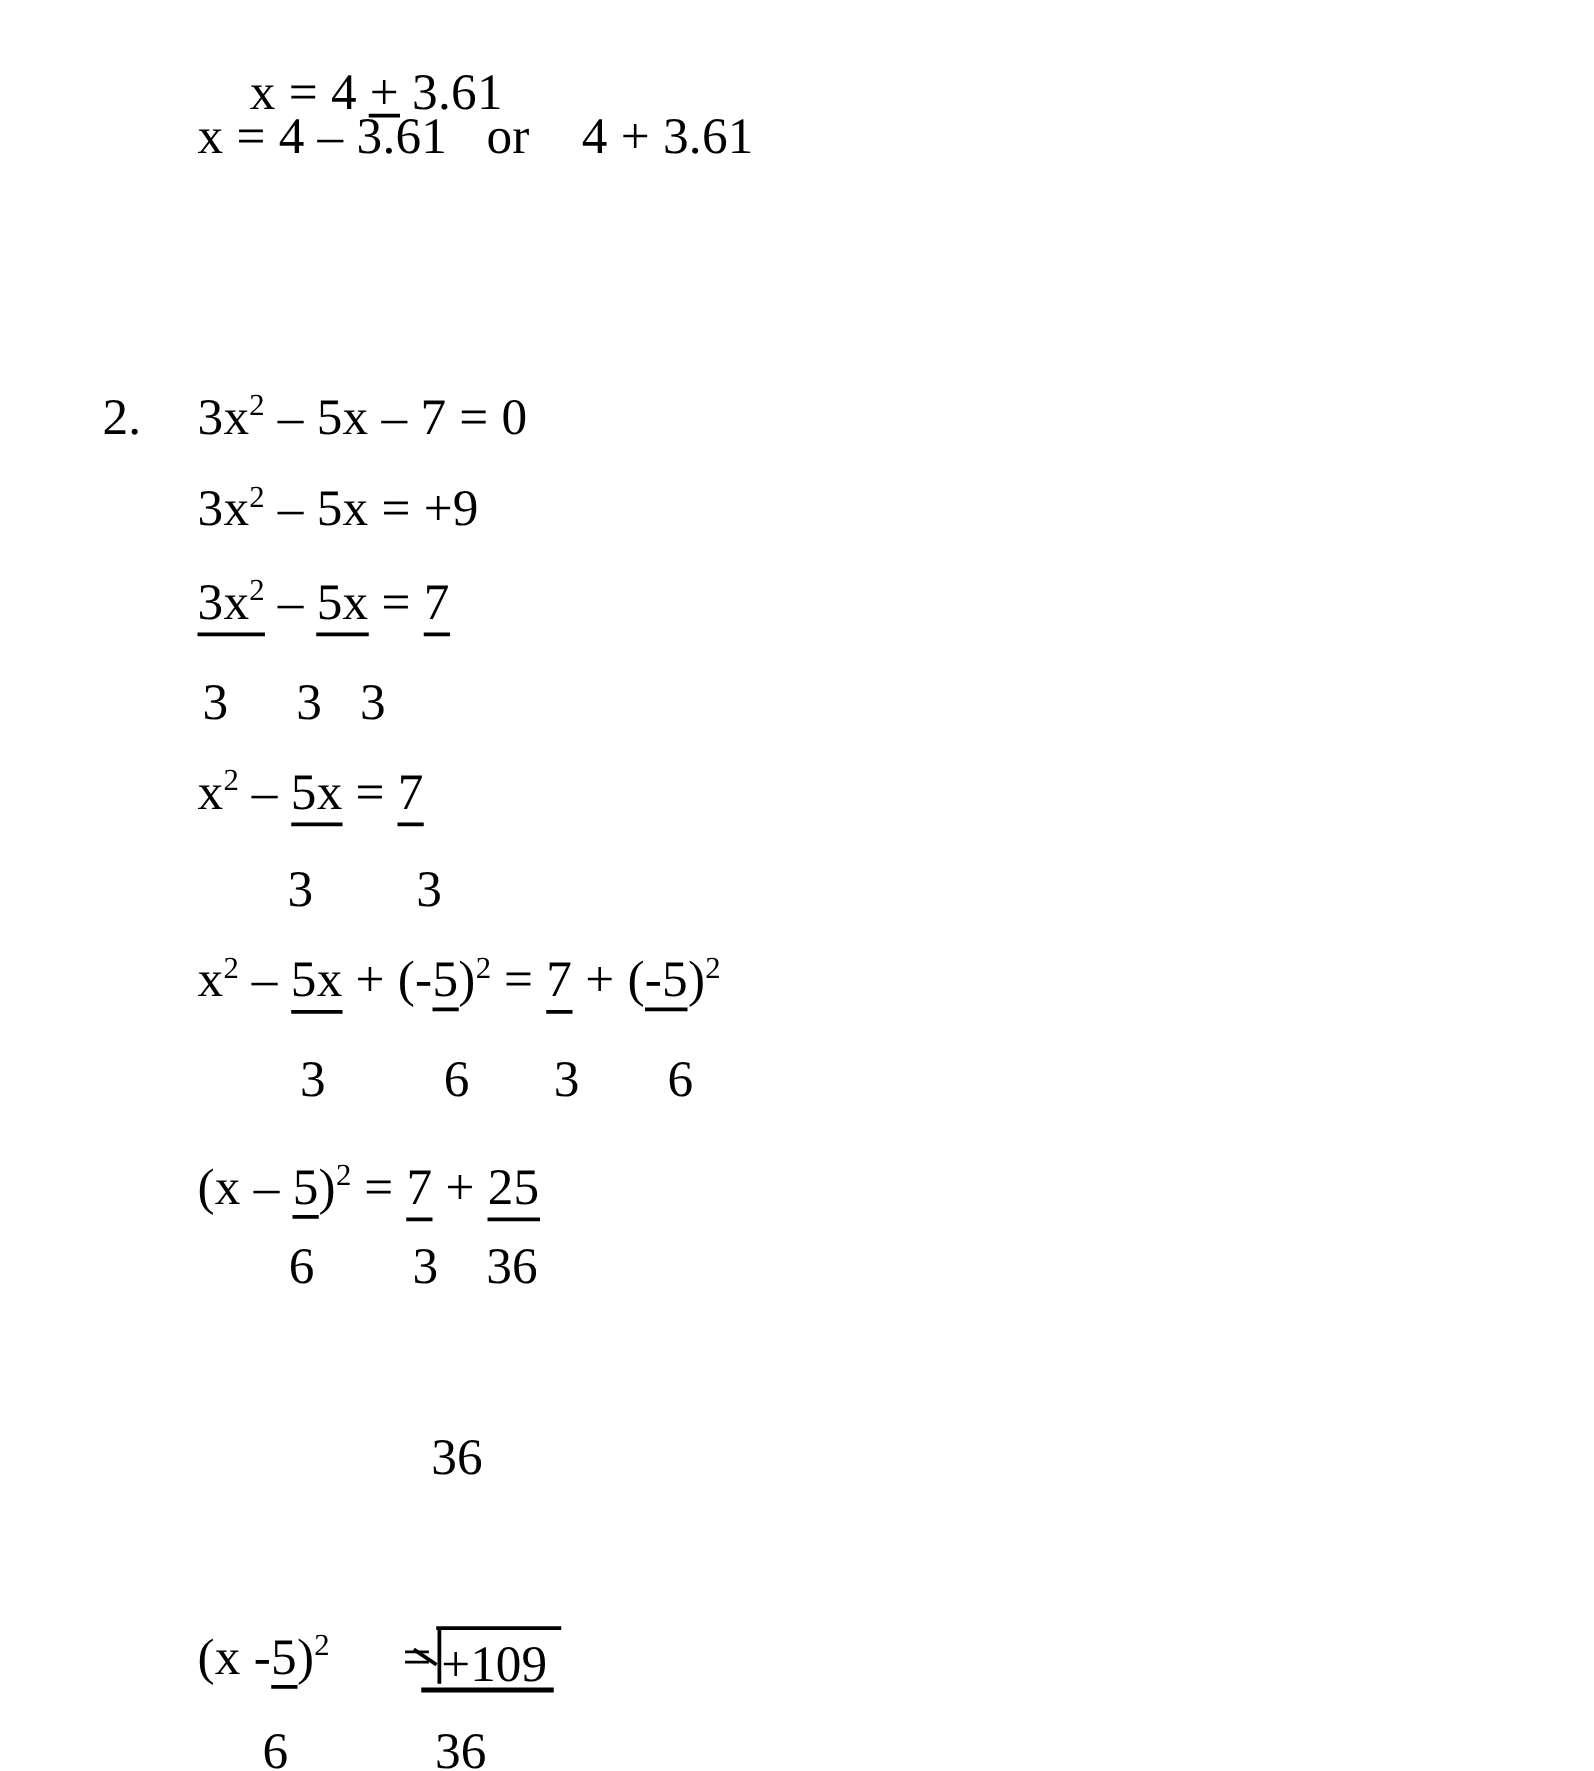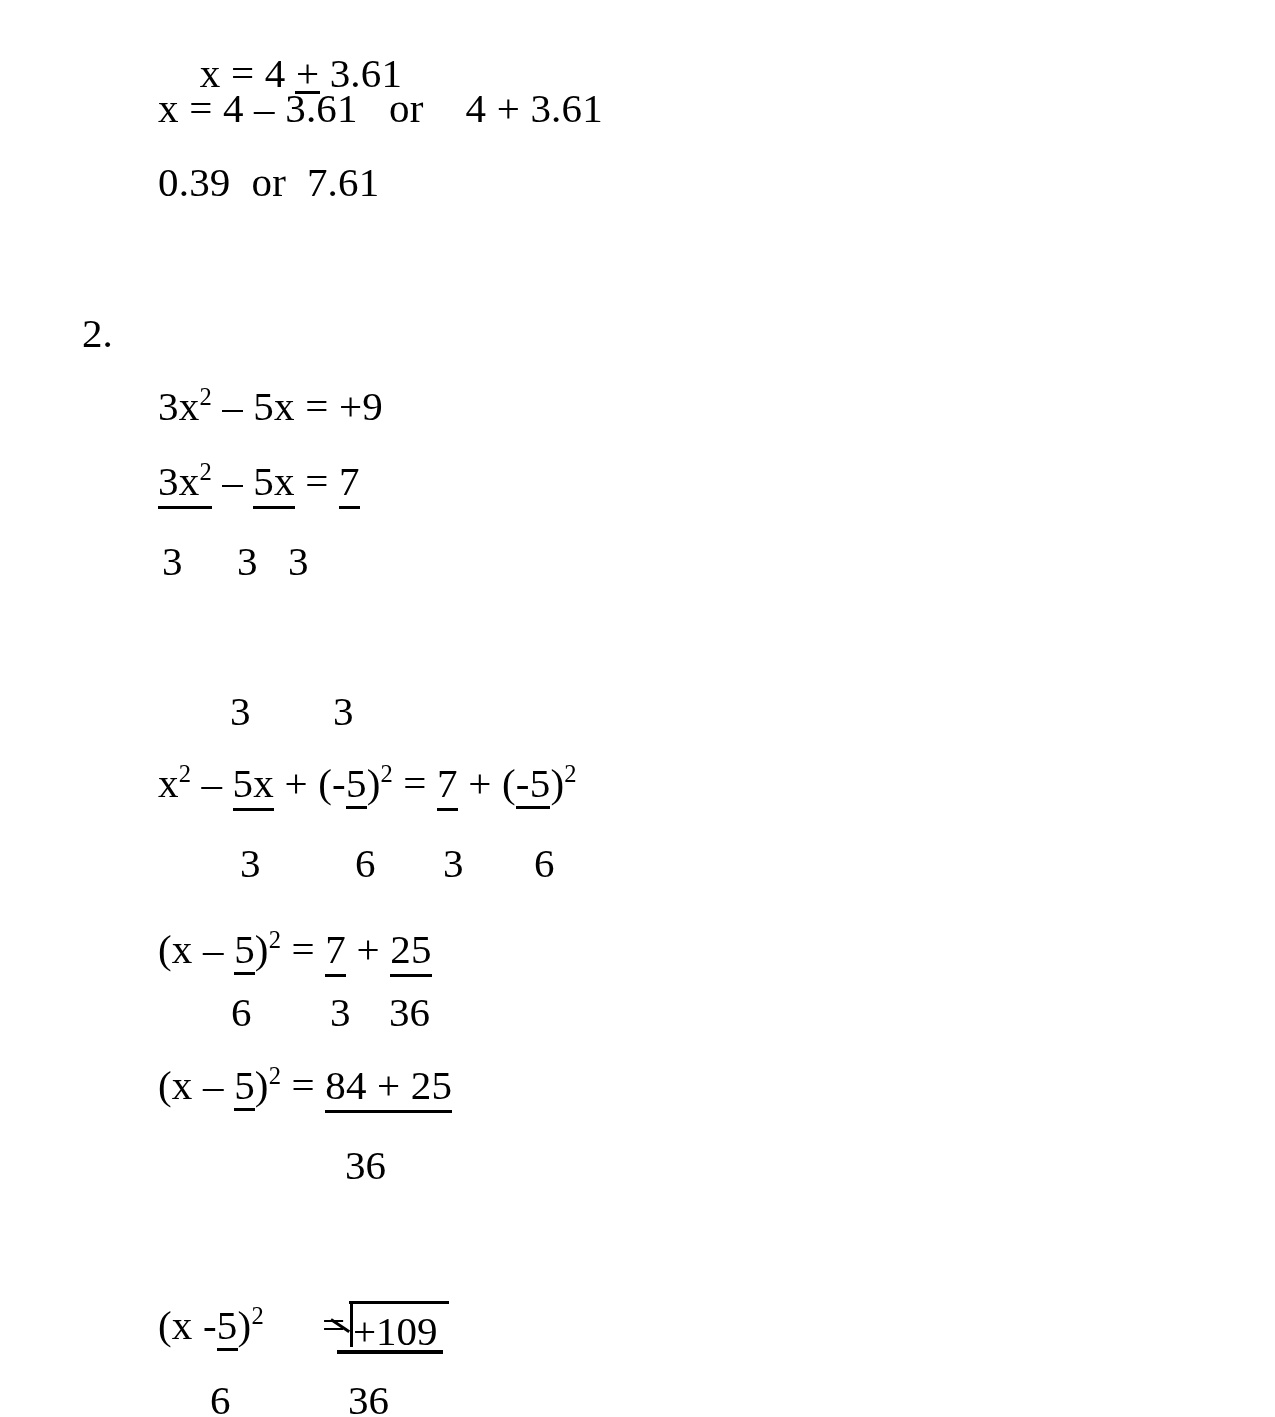--- a/index.html
+++ b/index.html
@@ -150,51 +150,51 @@
 <body>
 
 <div class="sheet">
 
   <div class="mline" style="left:158px; top:12px;">
     <span>x = 4 </span><span class="pm"><span>+</span></span><span> 3.61</span>
   </div>
 
   <div class="mline" style="left:158px; top:88px;"><span>x = 4 – 3.61   or    4 + 3.61</span></div>
 
-  <div class="mline" style="left:158px; top:162px;"><span>0.39  or  7.61</span></div>
 
   <div class="itemno" style="left:82px; top:313px;"><span>2.</span></div>
 
+  <div class="mline" style="left:158px; top:313px;"><span>3x</span><sup class="exp">2</sup><span> – 5x – 7 = 0</span></div>
 
   <div class="mline" style="left:158px; top:386px;"><span>3x</span><sup class="exp">2</sup><span> – 5x = +9</span></div>
 
   <div class="mline" style="left:158px; top:461px;"><span class="num"><span>3x</span><sup class="exp">2</sup></span><span> – </span><span class="num"><span>5x</span></span><span> = </span><span class="num"><span>7</span></span></div>
 
   <div class="denline" style="left:162px; top:541px;"><span>3</span></div>
   <div class="denline" style="left:237px; top:541px;"><span>3</span></div>
   <div class="denline" style="left:288px; top:541px;"><span>3</span></div>
 
+  <div class="mline" style="left:158px; top:613px;"><span>x</span><sup class="exp">2</sup><span> – </span><span class="num"><span>5x</span></span><span> = </span><span class="num"><span>7</span></span></div>
 
   <div class="denline" style="left:230px; top:691px;"><span>3</span></div>
   <div class="denline" style="left:333px; top:691px;"><span>3</span></div>
 
   <div class="mline" style="left:158px; top:763px;"><span>x</span><sup class="exp">2</sup><span> – </span><span class="num"><span>5x</span></span><span> + (-</span><span class="ubar"><span>5</span></span><span>)</span><sup class="exp">2</sup><span> = </span><span class="num"><span>7</span></span><span> + (</span><span class="ubar"><span>-5</span></span><span>)</span><sup class="exp">2</sup></div>
 
   <div class="denline" style="left:240px; top:843px;"><span>3</span></div>
   <div class="denline" style="left:355px; top:843px;"><span>6</span></div>
   <div class="denline" style="left:443px; top:843px;"><span>3</span></div>
   <div class="denline" style="left:534px; top:843px;"><span>6</span></div>
 
   <div class="mline" style="left:158px; top:913px;margin-top:16px;"><span>(x – </span><span class="ubar"><span>5</span></span><span>)</span><sup class="exp">2</sup><span> = </span><span class="num"><span>7</span></span><span> + </span><span class="num"><span>25</span></span></div>
 
   <div class="denline" style="left:231px; top:992px;"><span>6</span></div>
   <div class="denline" style="left:330px; top:992px;"><span>3</span></div>
   <div class="denline" style="left:389px; top:992px;"><span>36</span></div>
 
-  <div class="mline" style="left:158px; top:1065px;"><span>(x – </span><span class="ubar"><span>5</span></span><span>)</span><sup class="exp">2</sup><span> = </span><span class="num"><span>84 + 25</span></span></div>
 
   <div class="denline" style="left:345px; top:1145px;"><span>36</span></div>
 
   <div class="mline" style="left:158px; top:1305px;"><span>(x -</span><span class="ubar"><span>5</span></span><span>)</span><sup class="exp">2</sup></div>
 
   <div class="radwrap eqglyph" style="left:322px; top:1305px;"><span>=</span></div>
 
   <div class="radical">
     <div class="rad-tick" style="left:331px; top:1318px;"></div>
     <div class="rad-stem" style="left:350px; top:1303px; height:44px;"></div>

